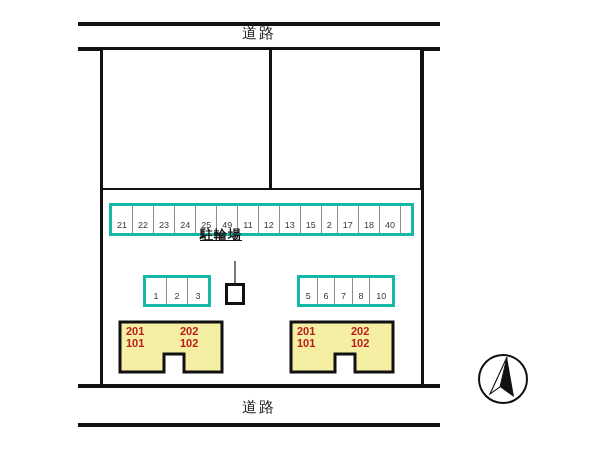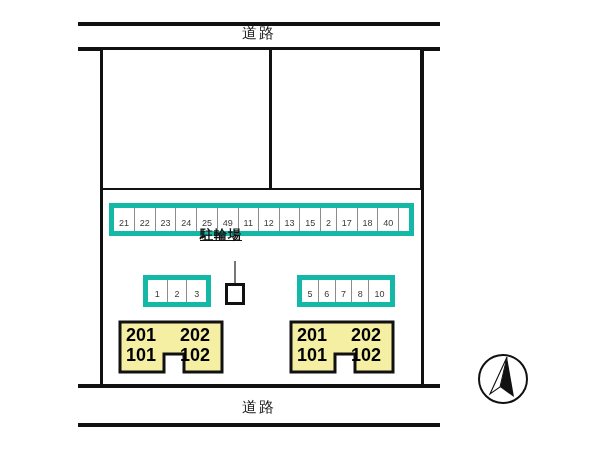--- a/index.html
+++ b/index.html
@@ -43,21 +43,21 @@
     position: absolute;
     border: 2px solid #111111;
     background: #ffffff;
     box-sizing: border-box;
   }
 
   
   .stall-strip {
     position: absolute;
     display: flex;
-    border: 5px solid #14b8a6;
+    border: 3px solid #14b8a6;
     background: #ffffff;
     box-sizing: border-box;
   }
   .stall {
     flex: 1 1 auto;
     border-right: 1px solid #8c8c8c;
     box-sizing: border-box;
     position: relative;
     display: flex;
     align-items: flex-end;
@@ -93,23 +93,23 @@
     background: #777777;
   }
 
   
   .building {
     position: absolute;
   }
   .building svg { display: block; }
   .unit-label {
     position: absolute;
-    font-size: 18px;
+    font-size: 11px;
     font-weight: bold;
-    color: #000000;
+    color: #b91c1c;
     line-height: 1.12;
     text-align: center;
     white-space: nowrap;
   }
 
   
   .compass {
     position: absolute;
   }
 </style>

